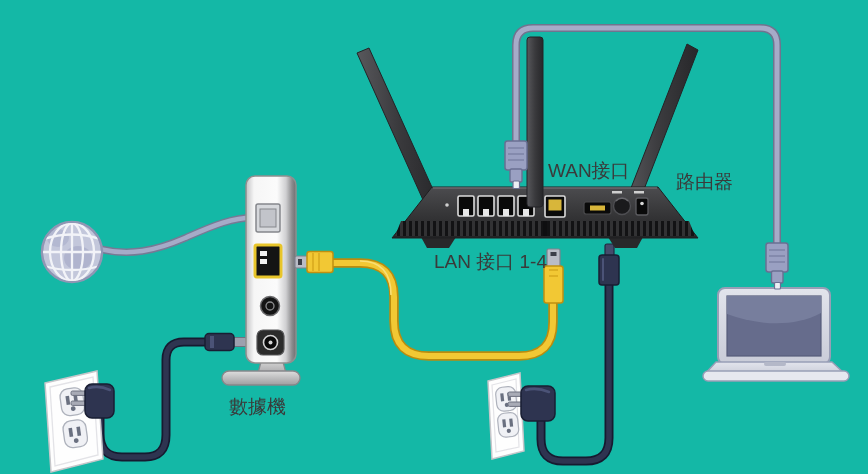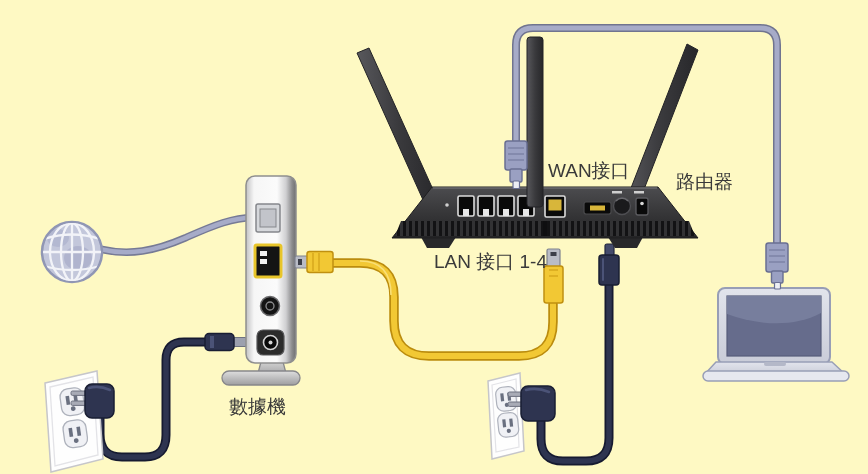--- a/index.html
+++ b/index.html
@@ -1,17 +1,17 @@
 <!DOCTYPE html>
 <html><head>
 <meta charset="utf-8">
 <style>
   html,body{margin:0;padding:0;background:#fff;}
   body{font-family:"Liberation Sans","DejaVu Sans",sans-serif;}
-  .stage{position:relative;width:868px;height:474px;background:#fef9c3;overflow:hidden;}
+  .stage{position:relative;width:868px;height:474px;background:#14b8a6;overflow:hidden;}
   svg{position:absolute;left:0;top:0;}
   text{font-family:"Liberation Sans","DejaVu Sans",sans-serif;fill:#3a3a3a;}
 </style>
 </head>
 <body>
 
 <div class="stage">
 <svg width="868" height="474" viewBox="0 0 868 474">
   <defs>
     <linearGradient id="modemGrad" x1="0" y1="0" x2="1" y2="0">

